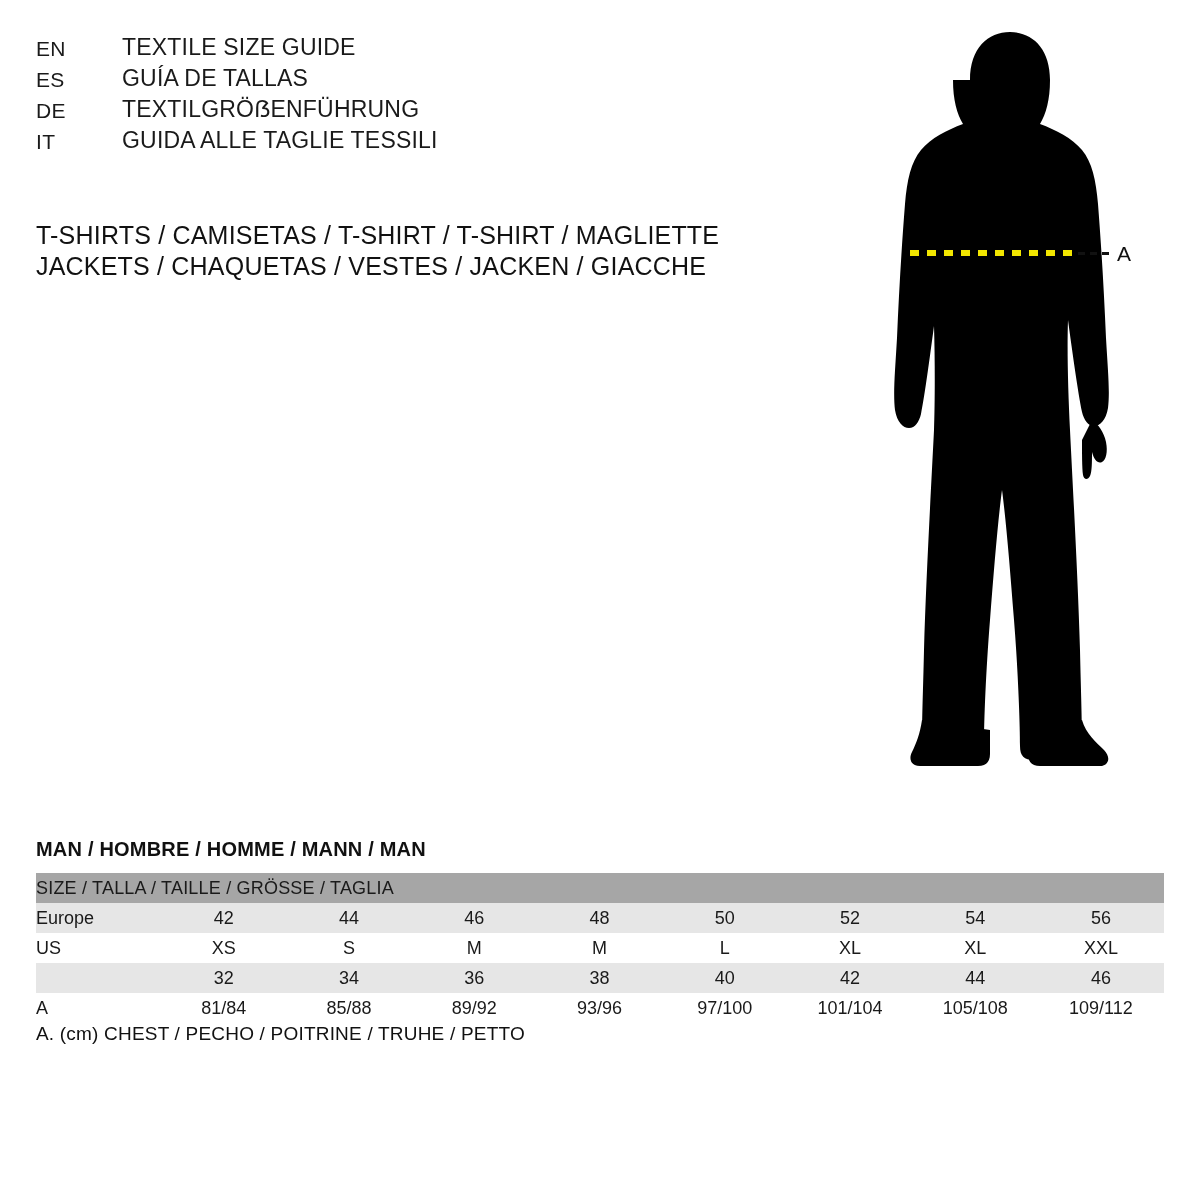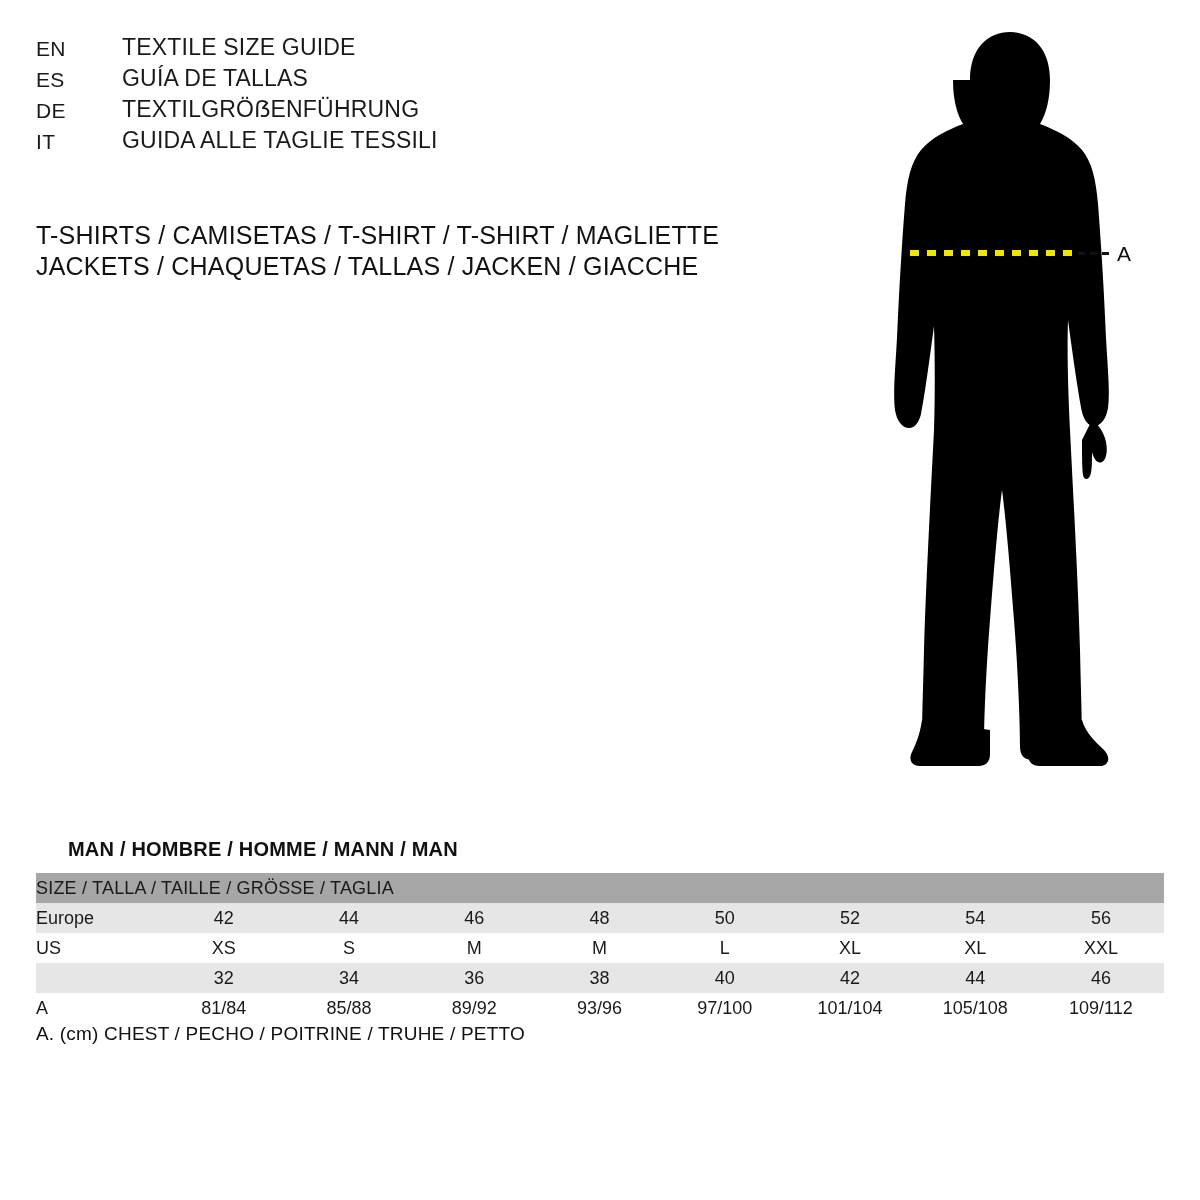--- a/index.html
+++ b/index.html
@@ -89,21 +89,20 @@
     left: 36px;
     top: 838px;
     width: 1128px;
   }
   .table-heading {
     font-size: 20px;
     font-weight: bold;
     letter-spacing: 0.2px;
     color: #111111;
     margin-bottom: 12px;
-    margin-left: 32px;
   }
   table.size-table {
     border-collapse: collapse;
     width: 1128px;
     table-layout: fixed;
   }
   table.size-table td {
     font-size: 18px;
     color: #1a1a1a;
     padding: 0;
@@ -149,21 +148,21 @@
     <span class="lang-text">TEXTILGRÖẞENFÜHRUNG</span>
   </div>
   <div class="lang-row">
     <span class="lang-code">IT</span>
     <span class="lang-text">GUIDA ALLE TAGLIE TESSILI</span>
   </div>
 </div>
 
 <div class="cat-block">
   <div class="cat-line">T-SHIRTS / CAMISETAS / T-SHIRT / T-SHIRT / MAGLIETTE</div>
-  <div class="cat-line">JACKETS / CHAQUETAS / TALLAS / JACKEN / GIACCHE</div>
+  <div class="cat-line">JACKETS / CHAQUETAS / VESTES / JACKEN / GIACCHE</div>
 </div>
 
 <div class="figure-wrap">
   <svg class="figure-svg" width="360" height="770" viewBox="0 0 360 770" xmlns="http://www.w3.org/2000/svg">
     <path fill="#000000" d="
       M150,60
       C150,28 168,12 190,12
       C212,12 230,28 230,60
       C230,80 226,94 220,104
       C236,110 252,118 262,130

